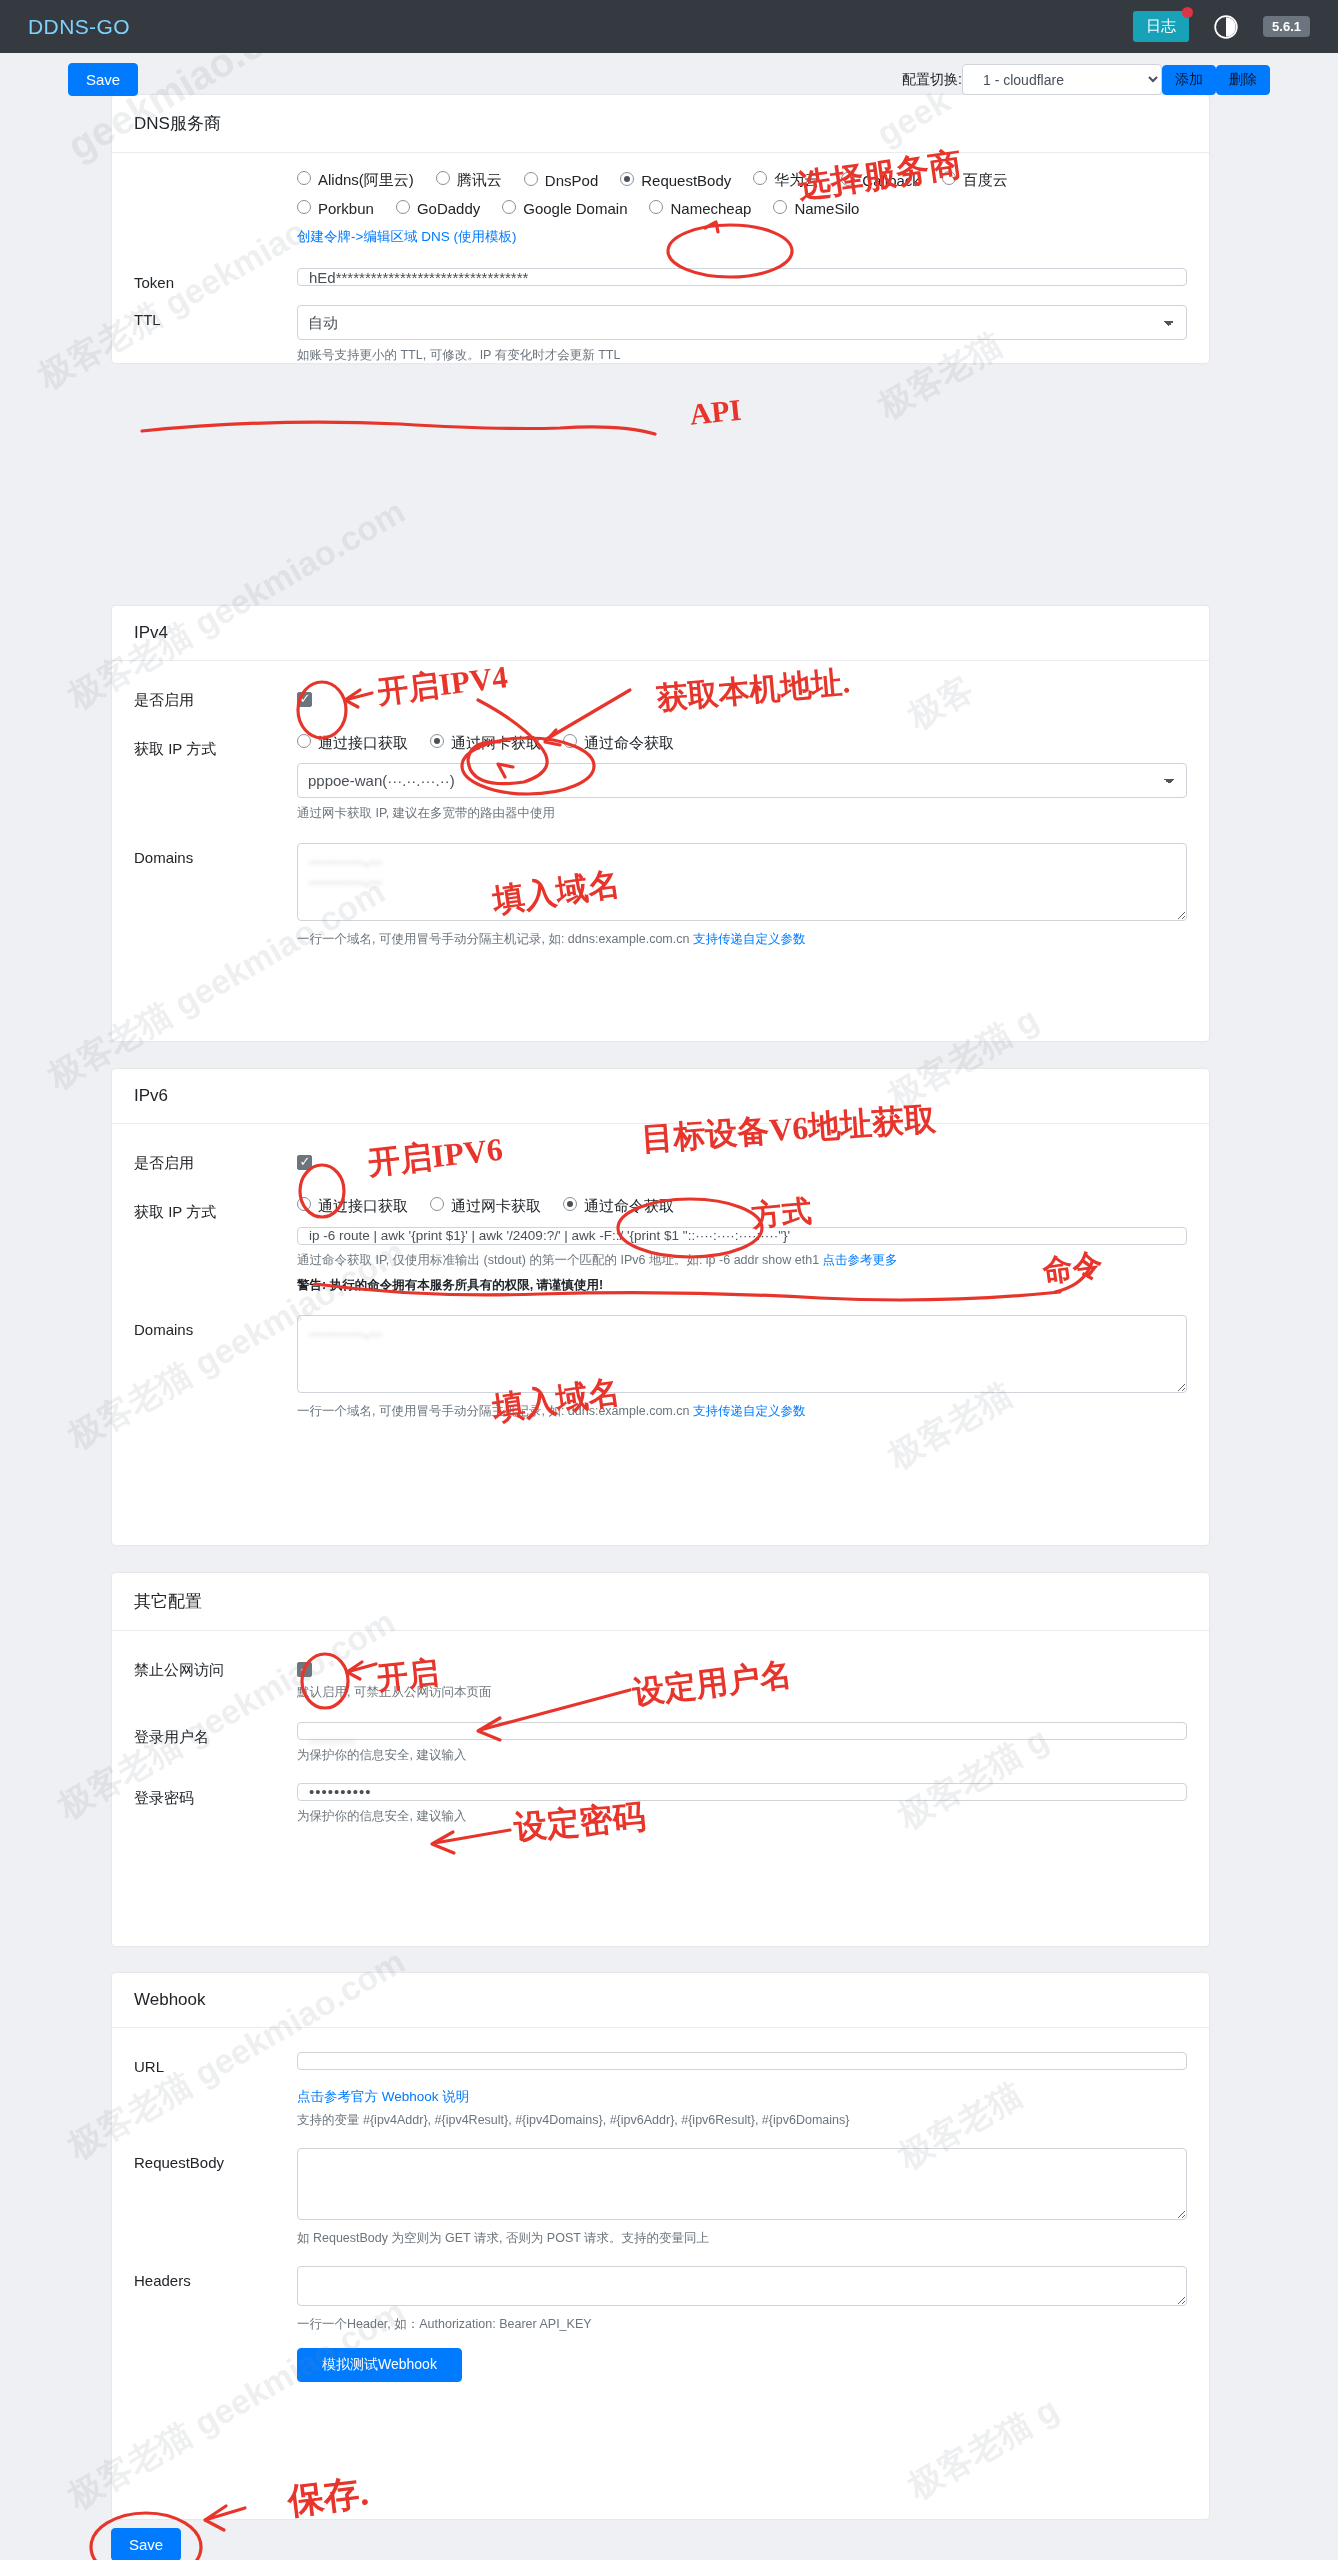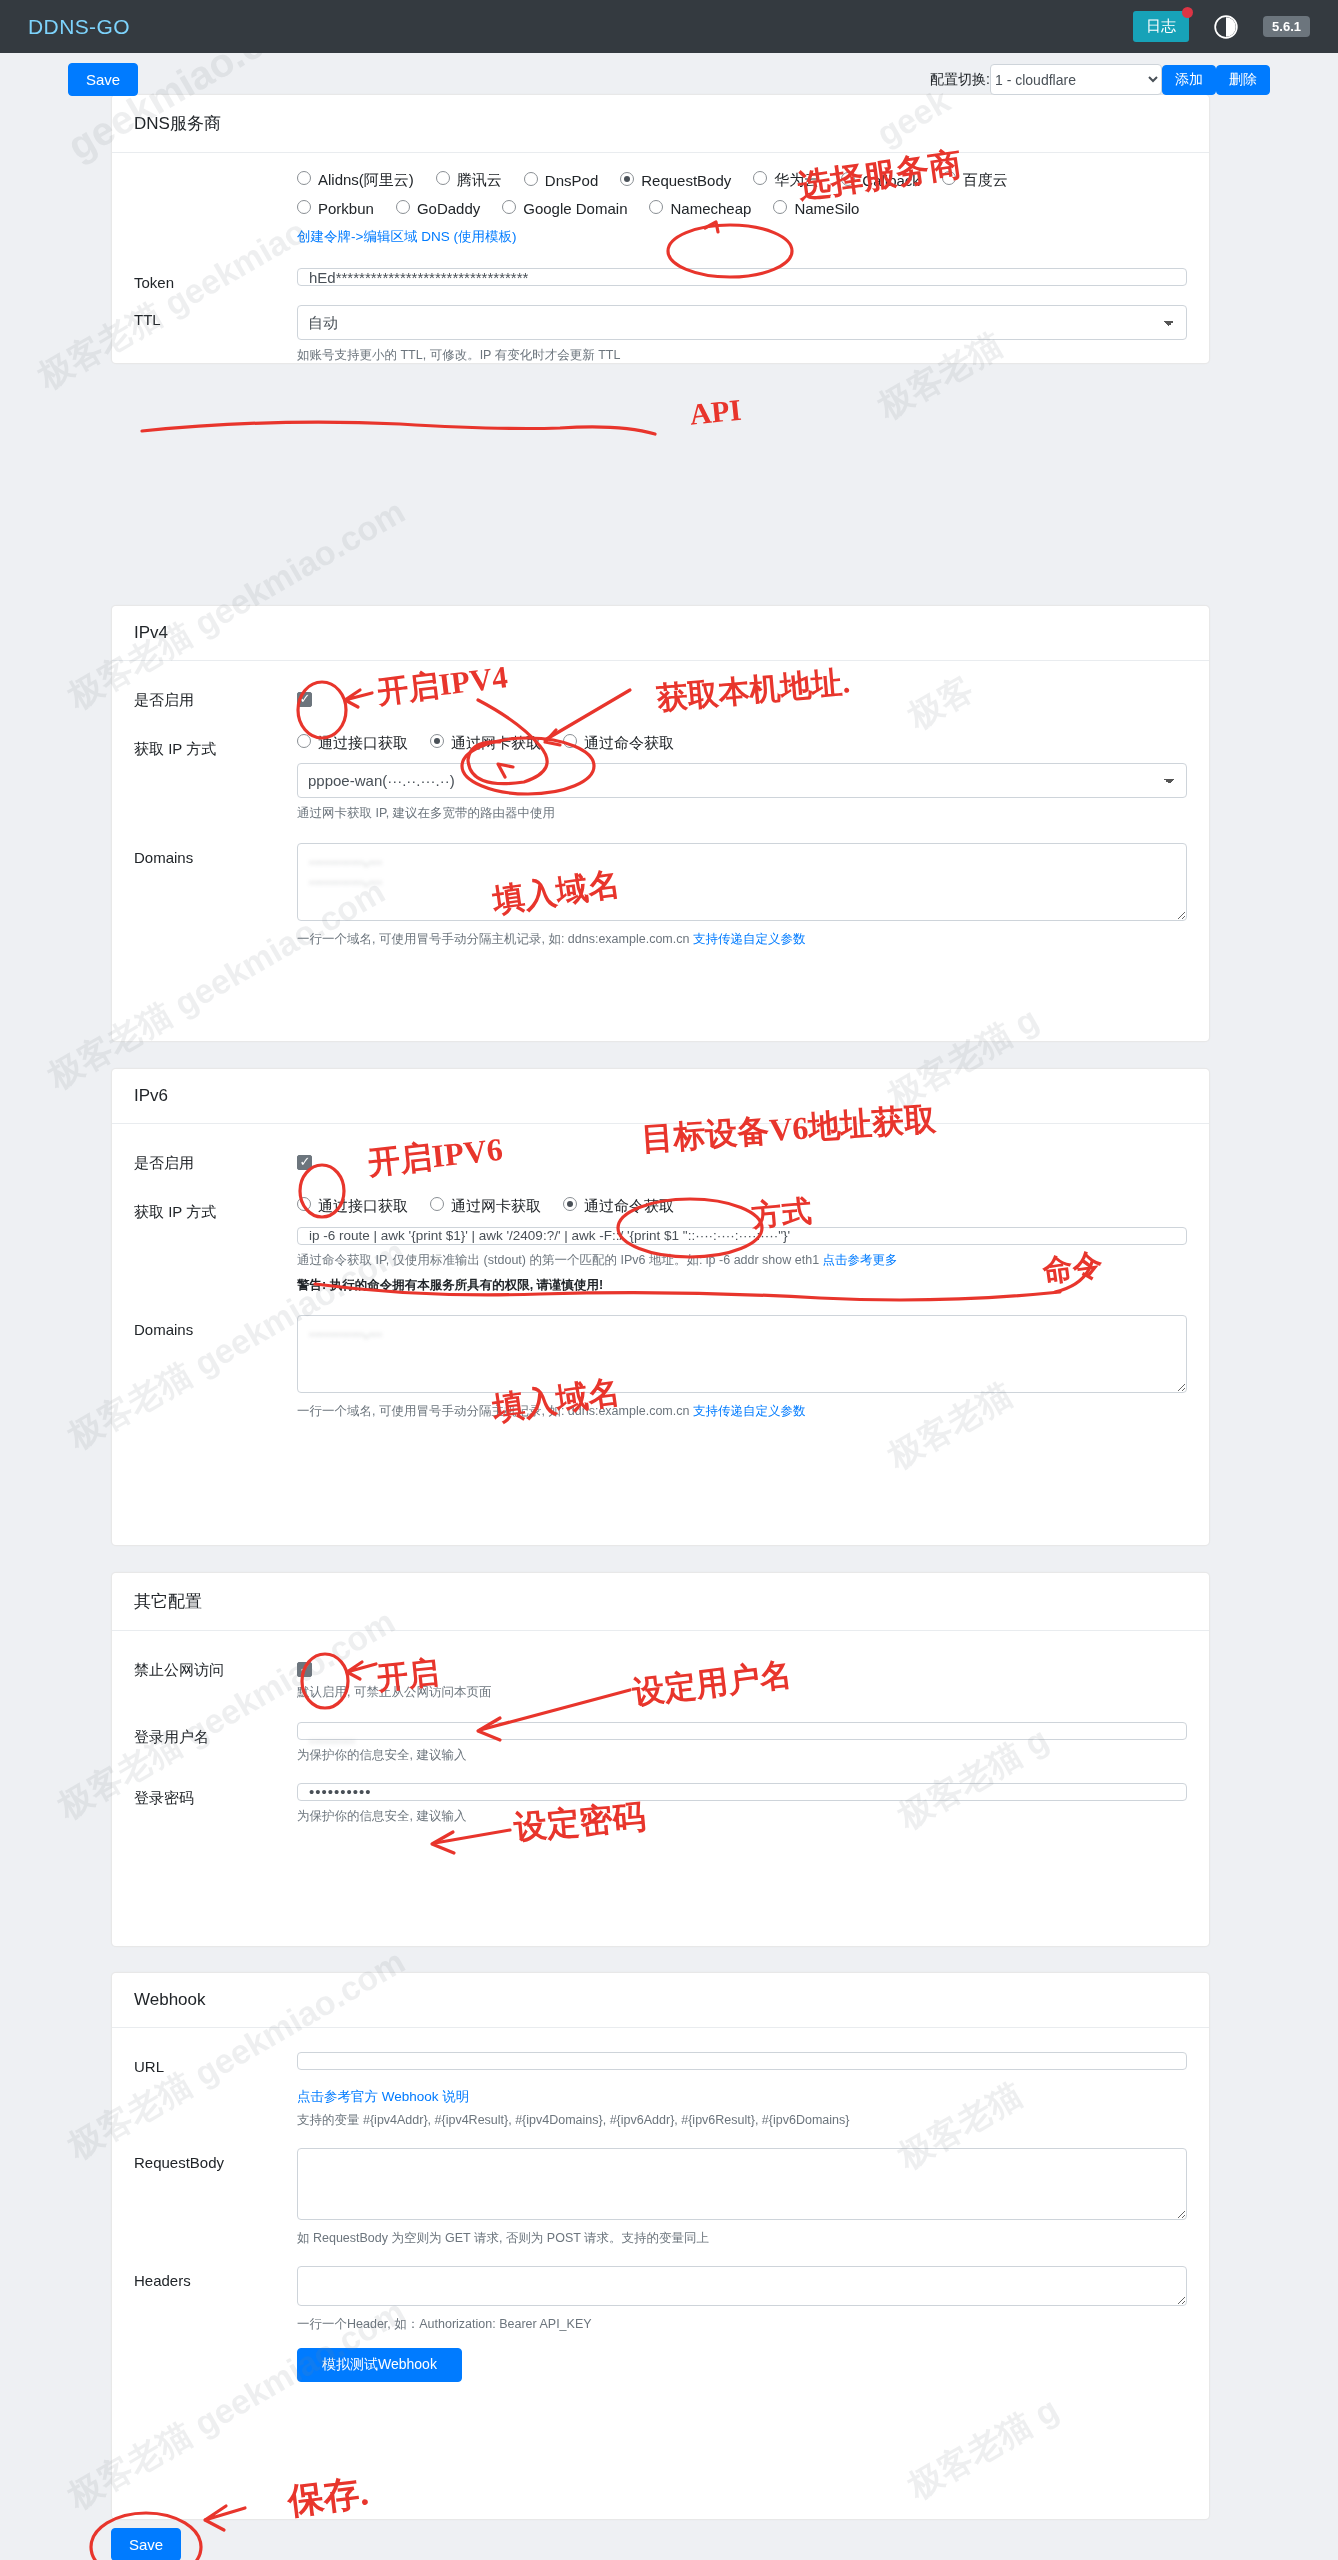--- a/index.html
+++ b/index.html
@@ -50,27 +50,27 @@
   .btn-primary {
     background:#007bff; color:#fff; border:1px solid #007bff;
     font-size:15px; padding:7px 17px; border-radius:4px;
     cursor:pointer; font-family:inherit;
   }
   .toolbar-right {
     margin-left:auto; display:flex; align-items:center; gap:0;
   }
   .toolbar-label { font-size:14px; color:#212529; }
   .cfg-select {
-    width:172px; height:31px;
+    width:200px; height:31px;
     border:1px solid #ced4da; border-radius:4px;
     background:#fff; font-size:14px; color:#495057;
-    font-family:inherit; padding:0 0;
+    font-family:inherit; padding:0 16px;
   }
   .btn-sm { font-size:14px; padding:5px 12px; border-radius:4px;
-    background:#007bff; color:#ffffff; border:1px solid #007bff; cursor:pointer;
+    background:#007bff; color:#0f172a; border:1px solid #007bff; cursor:pointer;
     font-family:inherit; }
 
   
   .card {
     position:absolute; left:111px; width:1099px;
     background:#fff; border:1px solid rgba(0,0,0,.09);
     border-radius:5px; z-index:2;
     box-shadow:0 0 2px rgba(0,0,0,.03);
   }
   .card-header {

